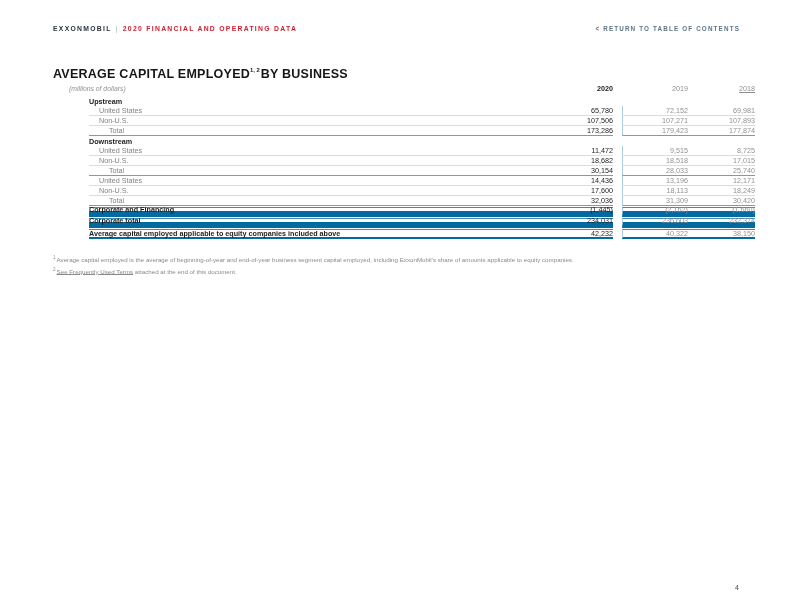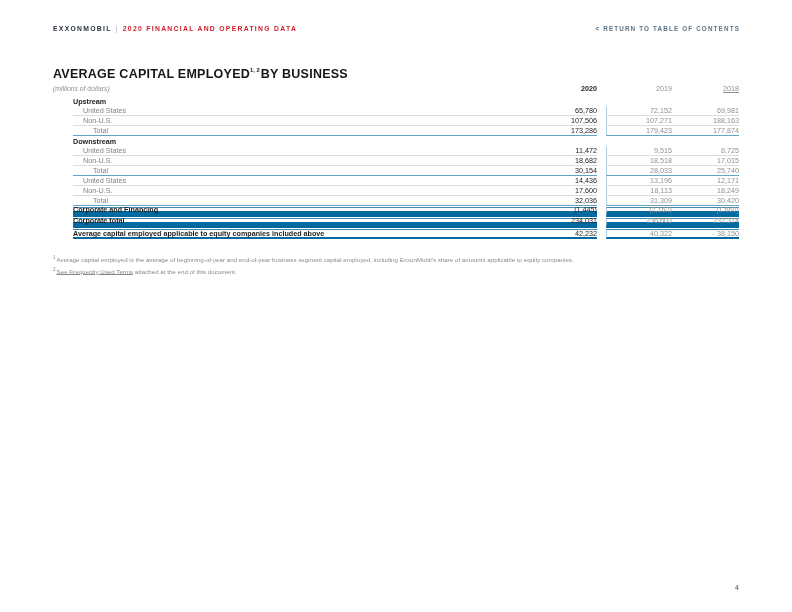--- a/index.html
+++ b/index.html
@@ -27,21 +27,21 @@
 
   
   .page-title {
     position:absolute; top:67px; left:53px;
     font-size:12.5px; font-weight:bold; color:#161616; letter-spacing:0.25px; white-space:nowrap;
   }
   .page-title .fn-refs { font-size:5.8px; vertical-align:6px; letter-spacing:0; }
   .title-suffix { margin-left:1px; }
 
   
-  .cap-table { position:absolute; left:53px; top:84px; width:686px; font-size:7.2px; }
+  .cap-table { position:absolute; left:69px; top:84px; width:686px; font-size:7.2px; }
   .hdr-row { display:flex; align-items:baseline; height:12px; }
   .unit-label { flex:1; font-style:italic; color:#909090; font-size:6.8px; }
   .col-y   { text-align:right; }
   .col-2020 { width:88px; font-weight:bold; color:#1d1d1d; }
   .hdr-gap  { width:9px; }
   .col-2019 { width:66px; color:#919191; }
   .col-2018 { width:67px; color:#919191;text-decoration:underline; }
 
   .row { display:flex; height:10px; box-sizing:border-box;padding-left:20px; }
   .lblock { flex:1; display:flex; align-items:center; box-sizing:border-box; }
@@ -123,21 +123,21 @@
           </div>
         </div>
         <div class="row data">
           <div class="lblock">
             <span class="rlabel">Non-U.S.</span>
             <span class="v2020">107,506</span>
           </div>
           <span class="gap"></span>
           <div class="rblock">
             <span class="v2019">107,271</span>
-            <span class="v2018">188,163</span>
+            <span class="v2018">107,893</span>
           </div>
         </div>
         <div class="row total">
           <div class="lblock">
             <span class="rlabel">Total</span>
             <span class="v2020">173,286</span>
           </div>
           <span class="gap"></span>
           <div class="rblock">
             <span class="v2019">179,423</span>

